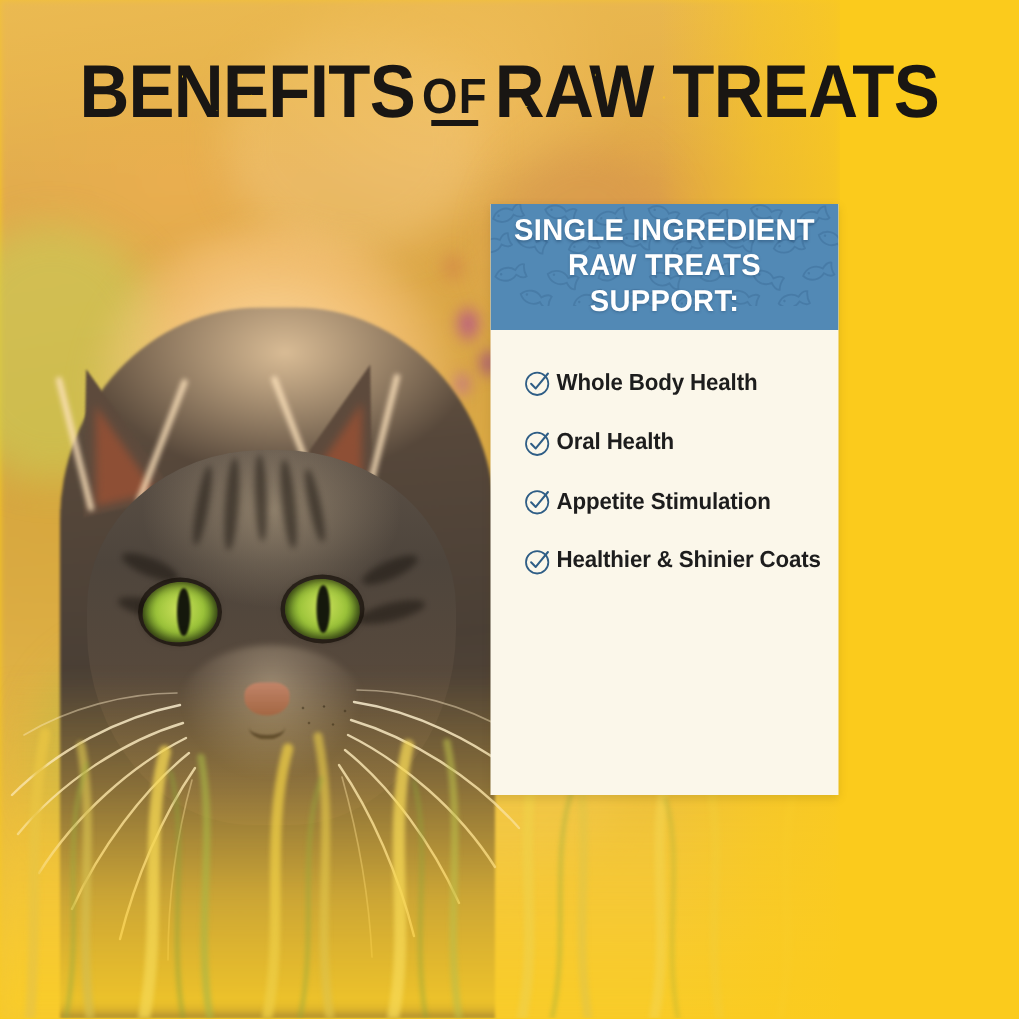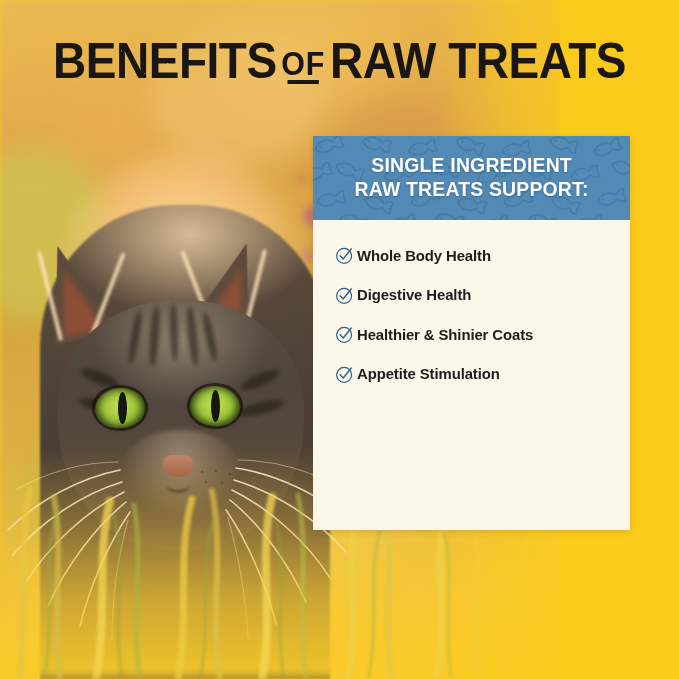--- a/index.html
+++ b/index.html
@@ -277,22 +277,22 @@
       radial-gradient(2px 1px at 84%  66%, rgba(250,203,28,.8),  transparent 60%),
       radial-gradient(1px 2px at 91%  40%, rgba(250,203,28,.8),  transparent 60%),
       radial-gradient(1px 1px at 16%  75%, rgba(250,203,28,.7),  transparent 60%),
       radial-gradient(1px 1px at 48%  20%, rgba(250,203,28,.7),  transparent 60%),
       radial-gradient(1px 1px at 72%  80%, rgba(250,203,28,.7),  transparent 60%);
   }
 
   
   .card{
     position:absolute;
-    left:313px; top:136px;
-    width:317px; height:394px;
+    left:327px; top:136px;
+    width:232px; height:394px;
     background:#FBF7EA;
     box-shadow:0 2px 6px rgba(90,70,10,.18);
     z-index:6;
     overflow:hidden;
   }
   .card-header{
     position:relative;
     height:84px;
     background:#5289B5;
     overflow:hidden;
@@ -511,43 +511,43 @@
     <div class="card-body">
 
       <div class="benefit">
         <svg class="check-icon" viewBox="0 0 24 24">
           <circle cx="11.5" cy="12.5" r="9.4" fill="none" stroke="#2F5E86" stroke-width="1.5"></circle>
           <path d="M6.4,12.4 L10.3,16.4 L20.6,3.8" fill="none" stroke="#2F5E86" stroke-width="1.7" stroke-linecap="round" stroke-linejoin="round"></path>
         </svg>
         <span class="benefit-label">Whole Body Health</span>
       </div>
 
-
-
       <div class="benefit">
         <svg class="check-icon" viewBox="0 0 24 24">
           <circle cx="11.5" cy="12.5" r="9.4" fill="none" stroke="#2F5E86" stroke-width="1.5"></circle>
           <path d="M6.4,12.4 L10.3,16.4 L20.6,3.8" fill="none" stroke="#2F5E86" stroke-width="1.7" stroke-linecap="round" stroke-linejoin="round"></path>
         </svg>
-        <span class="benefit-label">Digestive Health</span>
+        <span class="benefit-label">Oral Health</span>
       </div>
 
+
+
+
+      <div class="benefit">
+        <svg class="check-icon" viewBox="0 0 24 24">
+          <circle cx="11.5" cy="12.5" r="9.4" fill="none" stroke="#2F5E86" stroke-width="1.5"></circle>
+          <path d="M6.4,12.4 L10.3,16.4 L20.6,3.8" fill="none" stroke="#2F5E86" stroke-width="1.7" stroke-linecap="round" stroke-linejoin="round"></path>
+        </svg>
+        <span class="benefit-label">Appetite Stimulation</span>
+      </div>
 
       <div class="benefit">
         <svg class="check-icon" viewBox="0 0 24 24">
           <circle cx="11.5" cy="12.5" r="9.4" fill="none" stroke="#2F5E86" stroke-width="1.5"></circle>
           <path d="M6.4,12.4 L10.3,16.4 L20.6,3.8" fill="none" stroke="#2F5E86" stroke-width="1.7" stroke-linecap="round" stroke-linejoin="round"></path>
         </svg>
         <span class="benefit-label">Healthier &amp; Shinier Coats</span>
       </div>
 
-      <div class="benefit">
-        <svg class="check-icon" viewBox="0 0 24 24">
-          <circle cx="11.5" cy="12.5" r="9.4" fill="none" stroke="#2F5E86" stroke-width="1.5"></circle>
-          <path d="M6.4,12.4 L10.3,16.4 L20.6,3.8" fill="none" stroke="#2F5E86" stroke-width="1.7" stroke-linecap="round" stroke-linejoin="round"></path>
-        </svg>
-        <span class="benefit-label">Appetite Stimulation</span>
-      </div>
-
     </div>
   </div>
 
 </div>
 
 </body></html>

